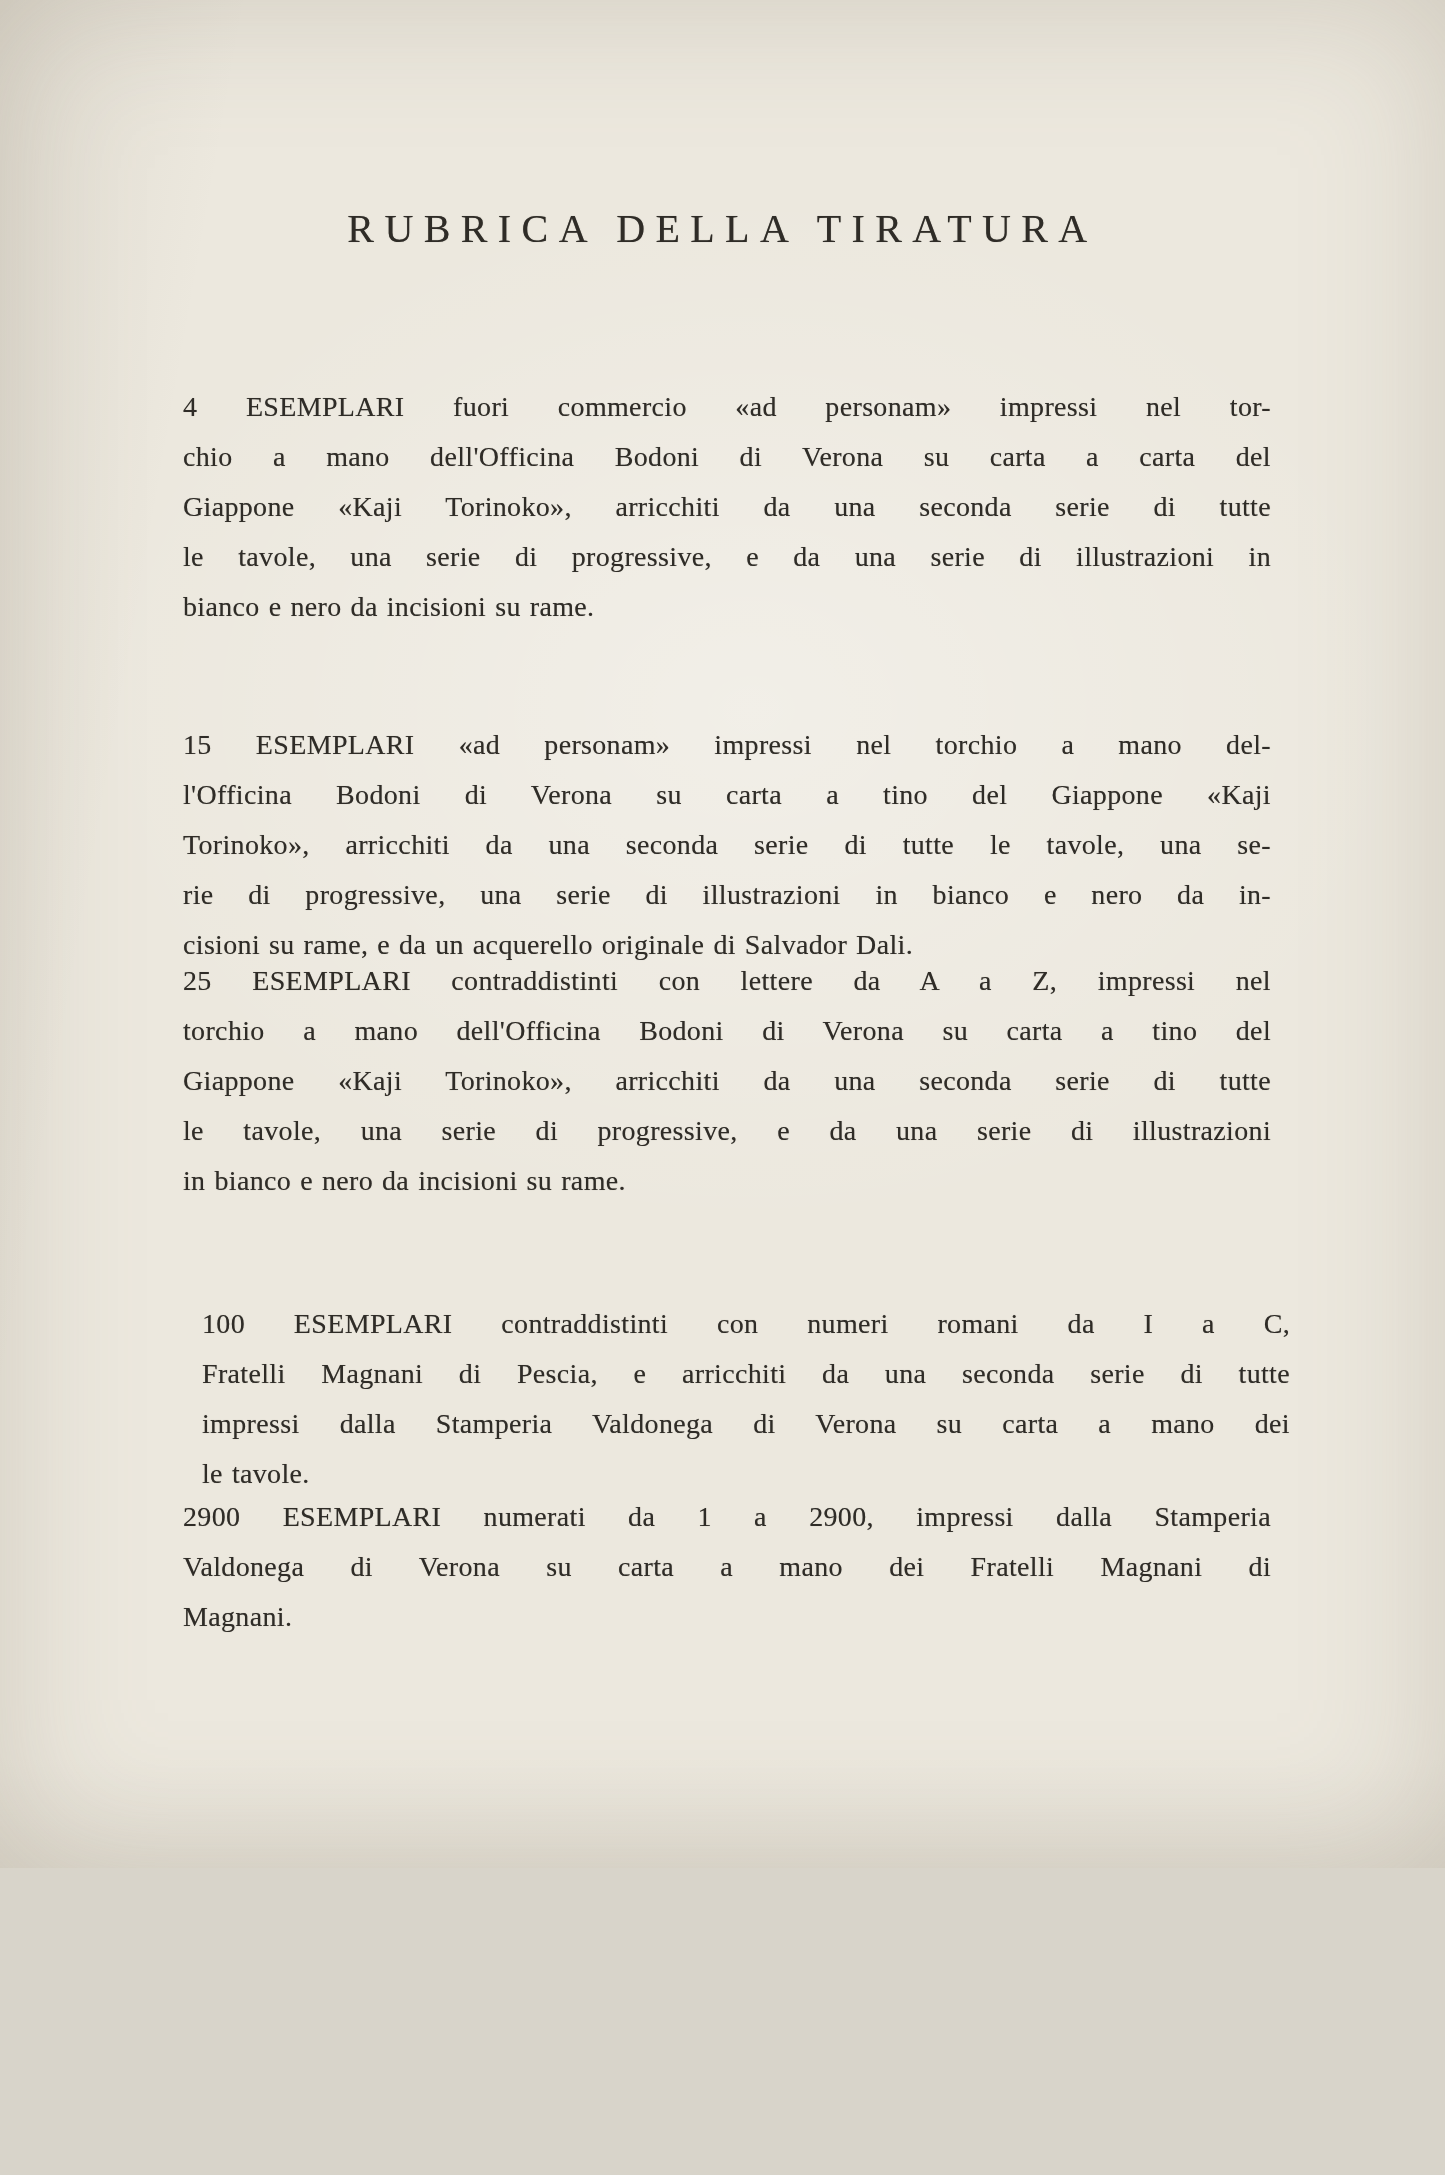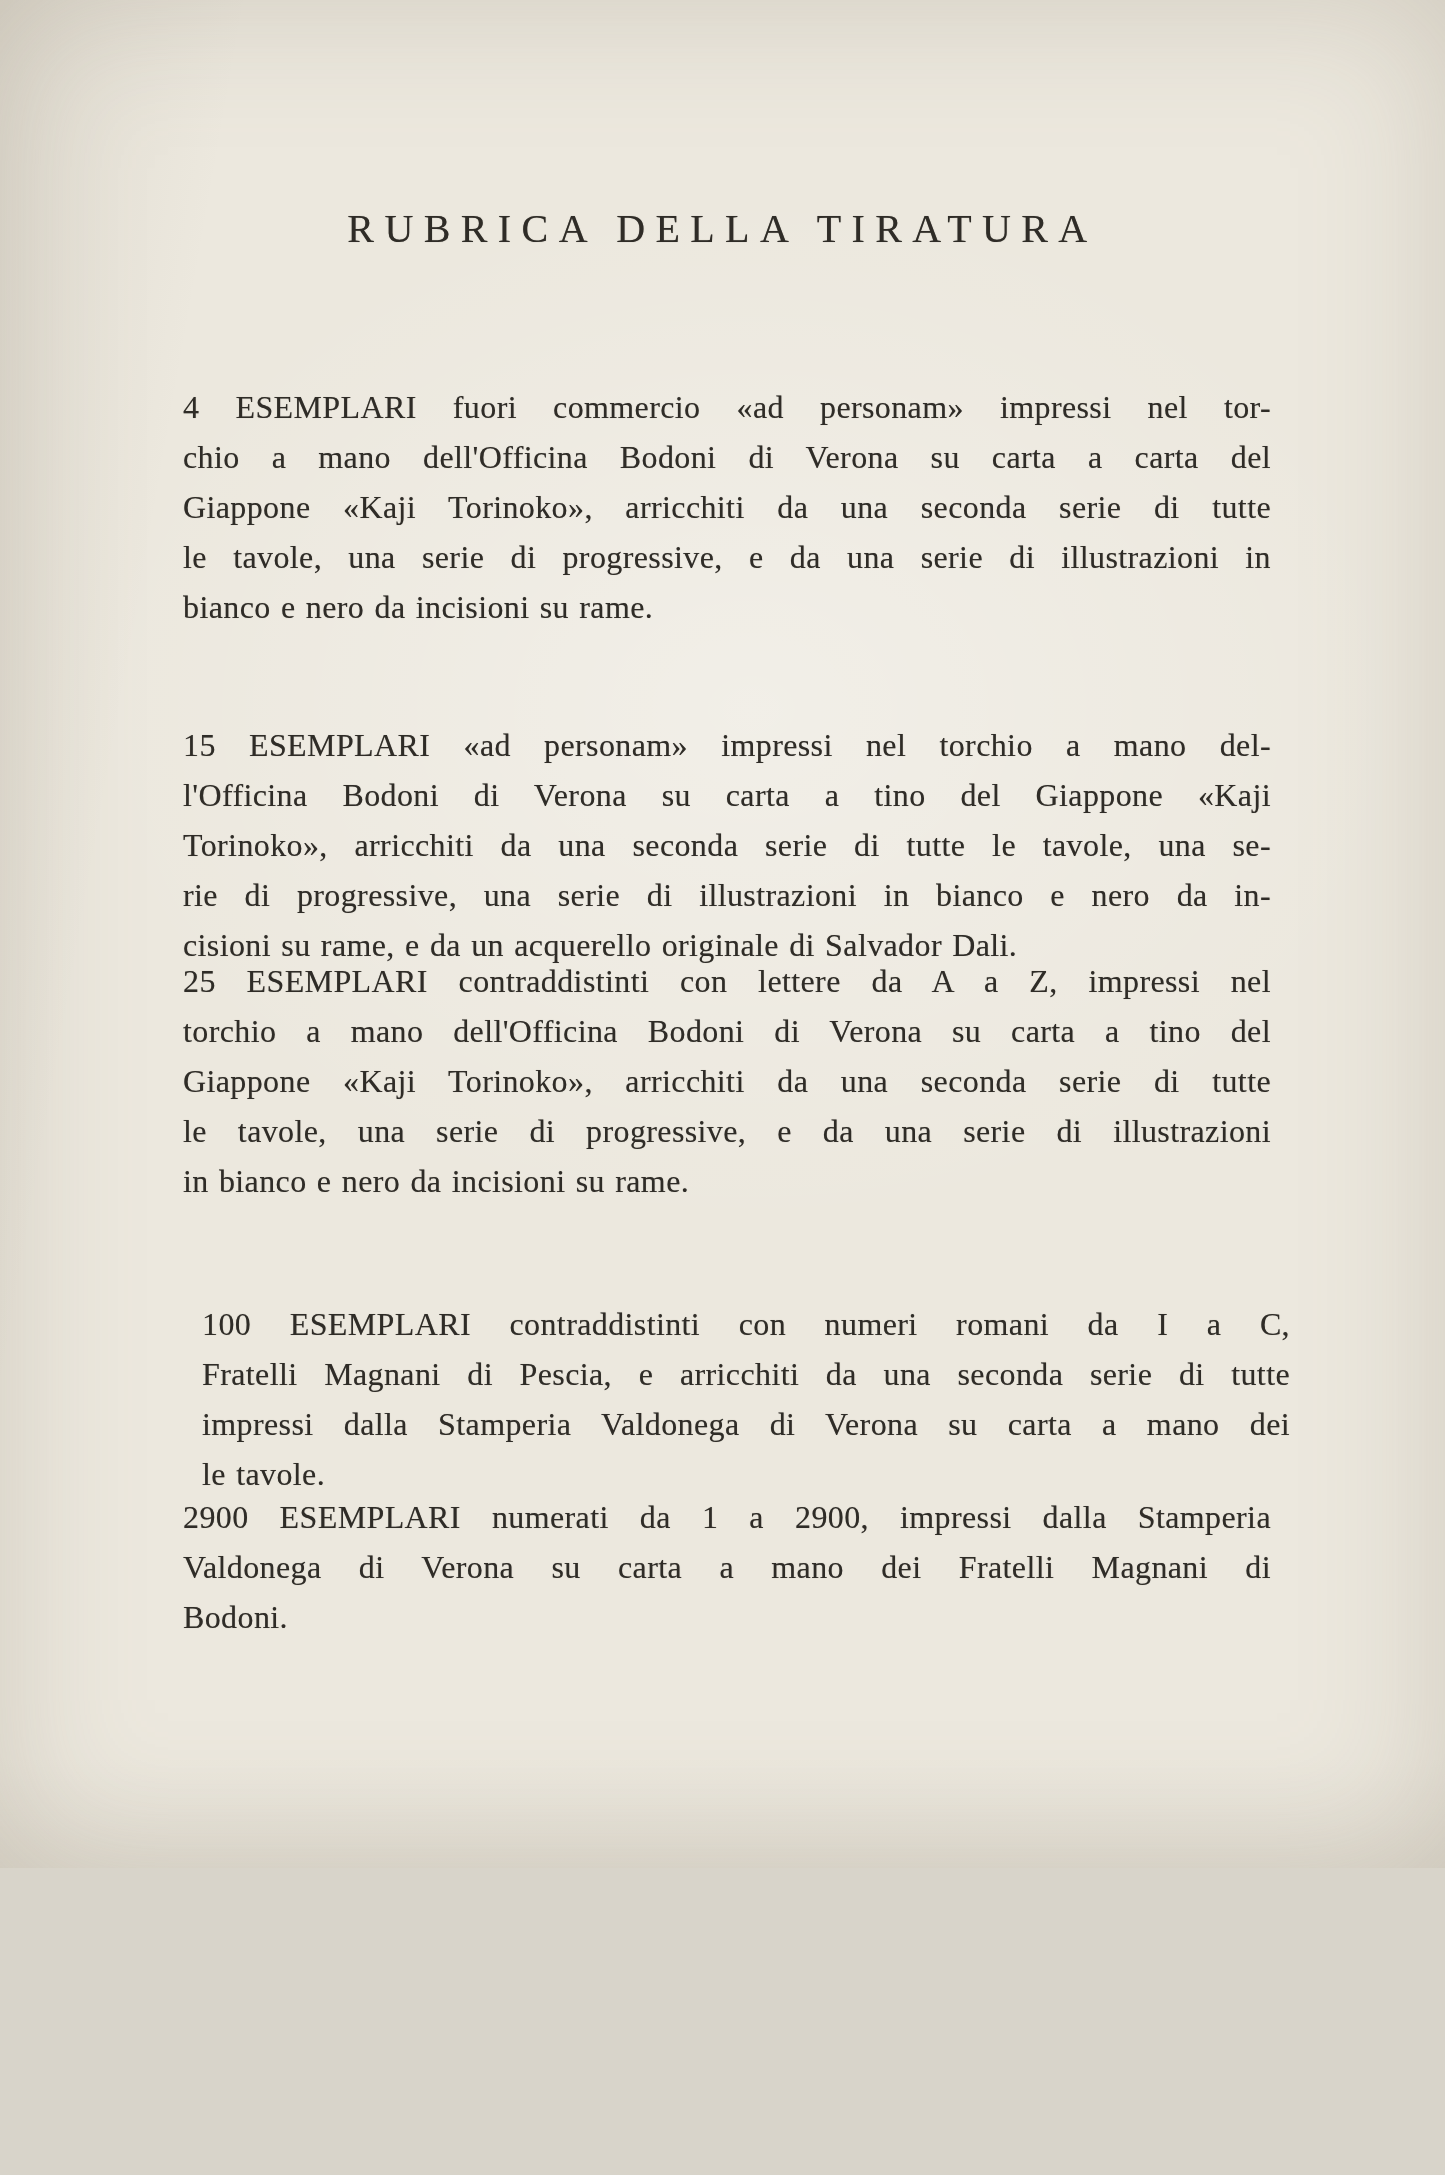--- a/index.html
+++ b/index.html
@@ -32,21 +32,21 @@
     font-size:40px;
     font-weight:400;
     letter-spacing:0.26em;
     color:var(--ink);
     text-shadow:0 0 0.7px rgba(47,44,39,0.55);
   }
   .para{
     position:absolute;
     left:183px;
     width:1088px;
-    font-size:32px;
+    font-size:28px;
     line-height:50px;
     letter-spacing:0.012em;
     word-spacing:0.06em;
     color:var(--ink);
     text-shadow:0 0 0.7px rgba(47,44,39,0.45);
   }
   .para .line{
     text-align:justify;
     text-align-last:justify;
     height:50px;
@@ -95,16 +95,16 @@
   <div class="para p4">
     <div class="line">100 ESEMPLARI contraddistinti con numeri romani da I a C,</div>
     <div class="line">Fratelli Magnani di Pescia, e arricchiti da una seconda serie di tutte</div>
     <div class="line">impressi dalla Stamperia Valdonega di Verona su carta a mano dei</div>
     <div class="line last">le tavole.</div>
   </div>
 
   <div class="para p5">
     <div class="line">2900 ESEMPLARI numerati da 1 a 2900, impressi dalla Stamperia</div>
     <div class="line">Valdonega di Verona su carta a mano dei Fratelli Magnani di</div>
-    <div class="line last">Bodoni.</div>
+    <div class="line last">Magnani.</div>
   </div>
 
 </div>
 
 </body></html>

